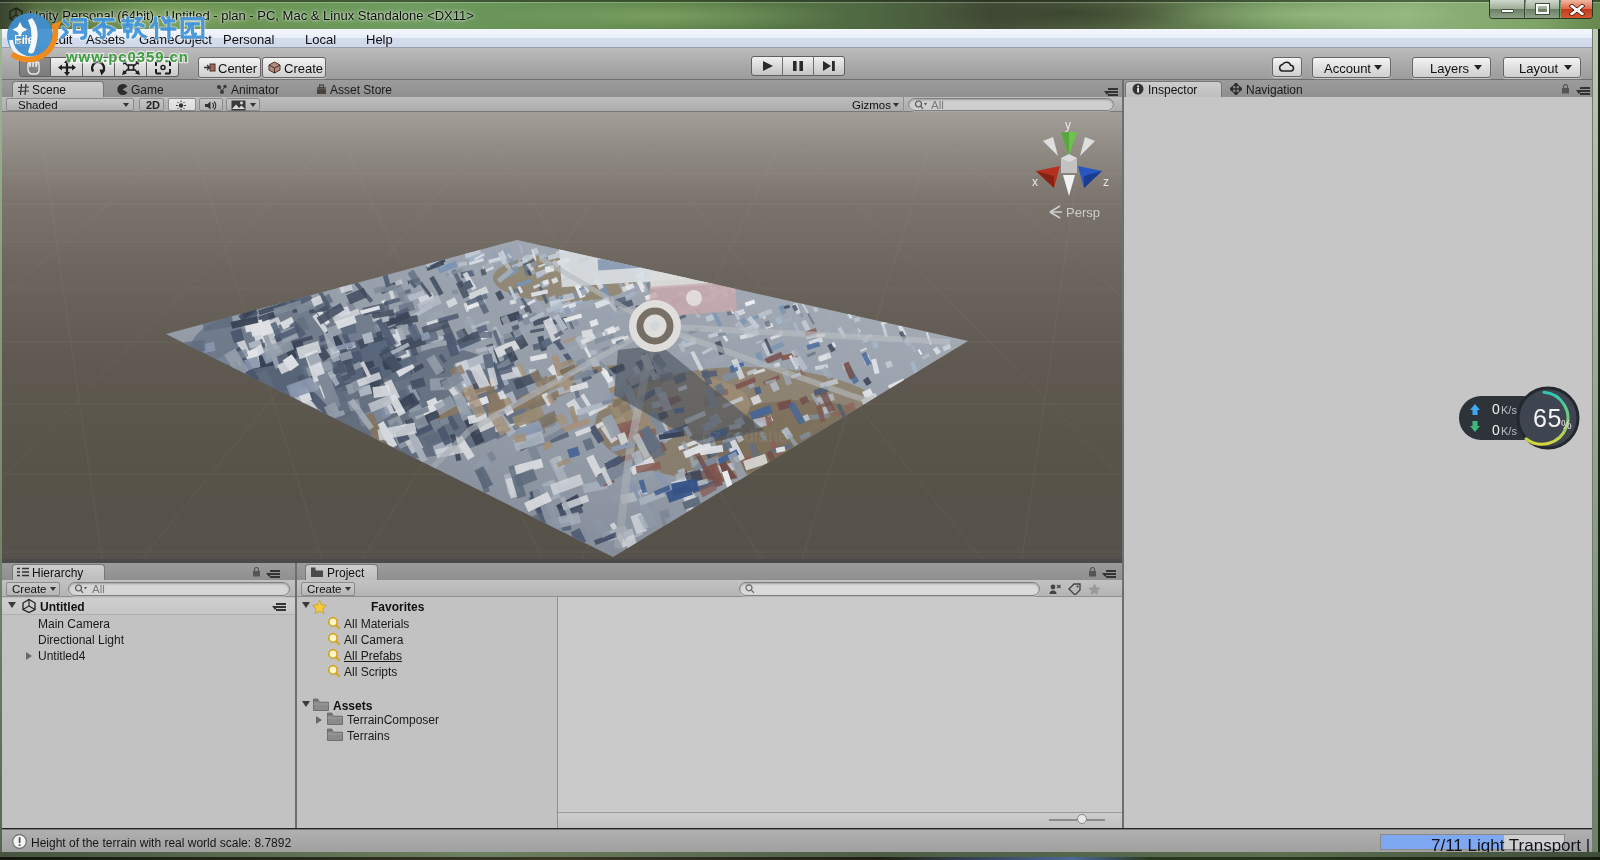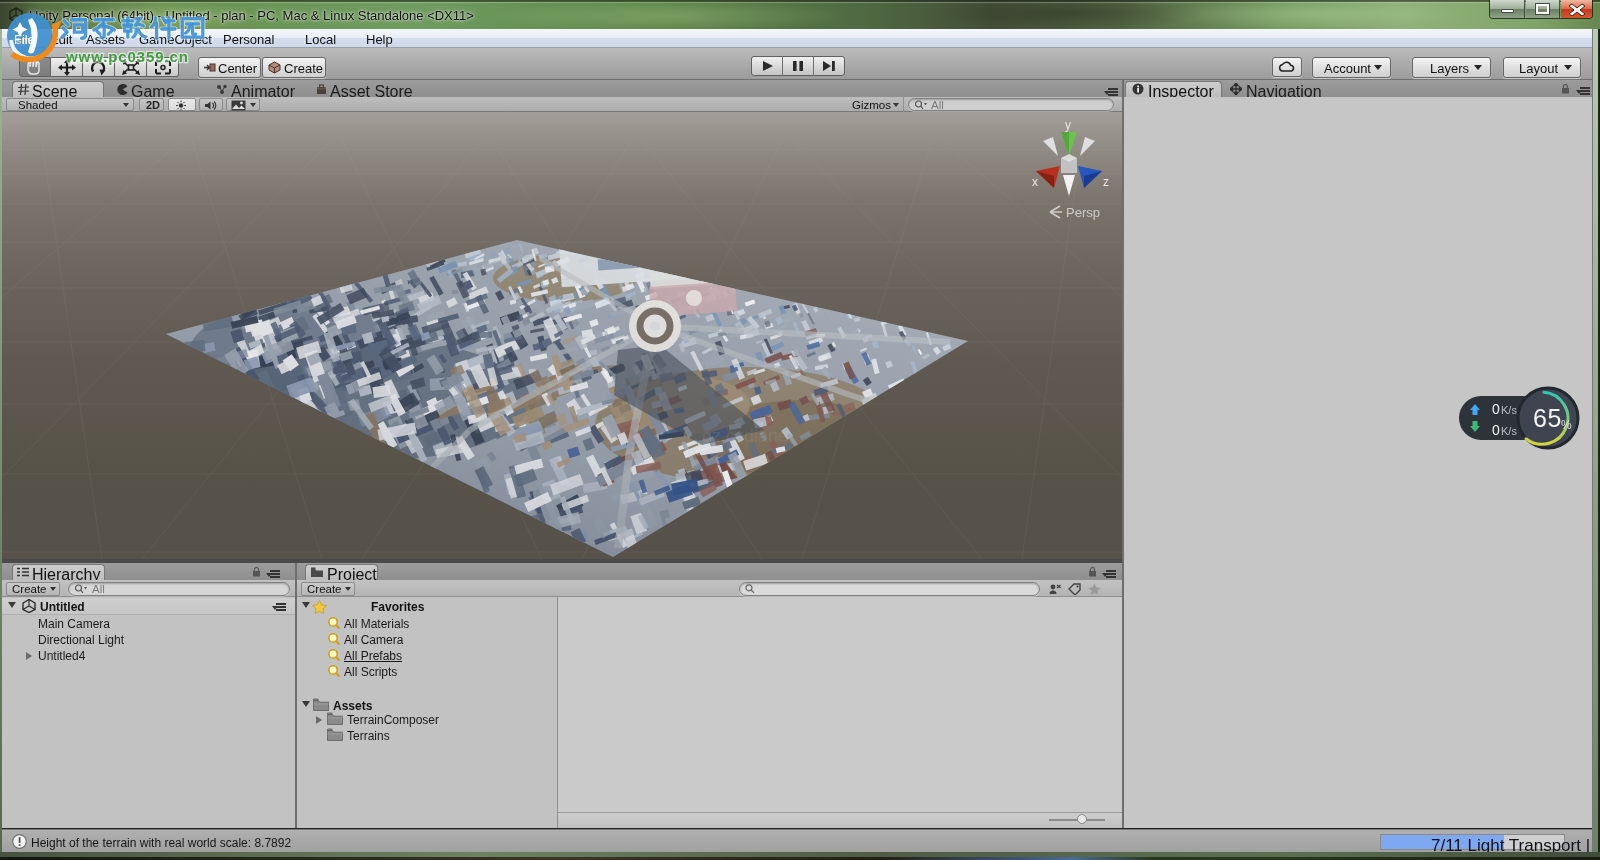--- a/index.html
+++ b/index.html
@@ -1,20 +1,20 @@
 <!DOCTYPE html>
 <html><head><meta charset="utf-8"><style>
 *{margin:0;padding:0;box-sizing:border-box;}
 html,body{width:1600px;height:860px;overflow:hidden;font-family:"Liberation Sans",sans-serif;}
 .abs{position:absolute;}
 body{position:relative;background:#222;}
 .btn{position:absolute;border:1px solid #666;border-radius:3px;
  background:linear-gradient(#f4f4f4,#e2e2e2 45%,#cfcfcf);box-shadow:0 1px 1px rgba(255,255,255,.5);}
 .btnlabel{font-size:13px;color:#111;}
-.tabtxt{font-size:16px;color:#111;}
+.tabtxt{font-size:12px;color:#111;}
 .searchoval{position:absolute;border-radius:9px;background:#d6d6d6;
  border:1px solid #808080;box-shadow:inset 0 1px 2px rgba(0,0,0,.25), 0 1px 0 rgba(255,255,255,.35);}
 .menuicon{position:absolute;width:14px;height:9px;}
 .menuicon i{position:absolute;left:4px;right:0;height:1.5px;background:#333;}
 .menuicon:before{content:"";position:absolute;left:0;top:3px;border:3px solid transparent;border-top:4px solid #333;}
 </style></head><body>
 <div class="abs" style="left:0;top:0;width:1600px;height:29px;
 background:linear-gradient(90deg,#3a442f 0%,#567042 2.5%,#68914f 10%,#6f9c60 26%,#5e8549 42%,#4f6942 54%,#444e37 62%,#536342 70%,#769d62 80%,#8fb27a 88%,#7fa468 96%,#66874f 100%);"></div>
 <div class="abs" style="left:490px;top:0;width:360px;height:29px;background:radial-gradient(ellipse at 50% 55%,rgba(180,210,150,.30),rgba(0,0,0,0) 70%);"></div>
 <div class="abs" style="left:60px;top:0;width:200px;height:29px;background:radial-gradient(ellipse at 50% 60%,rgba(190,205,150,.35),rgba(0,0,0,0) 72%);"></div>

